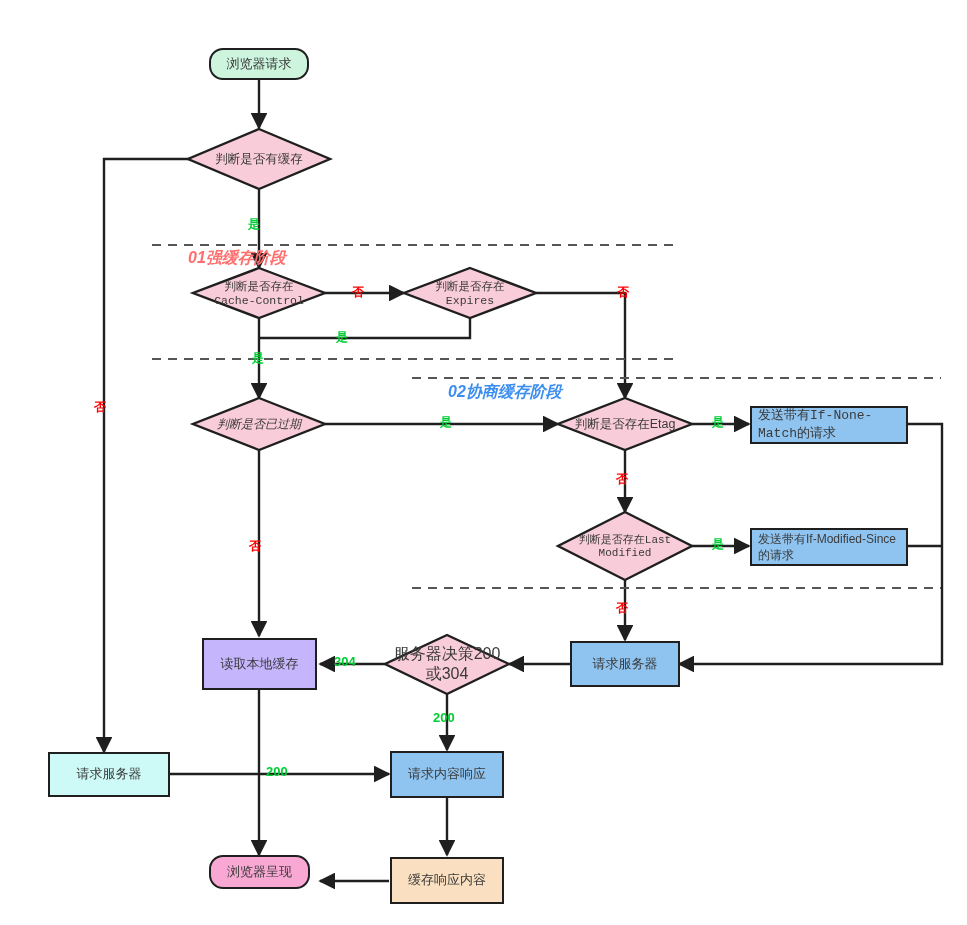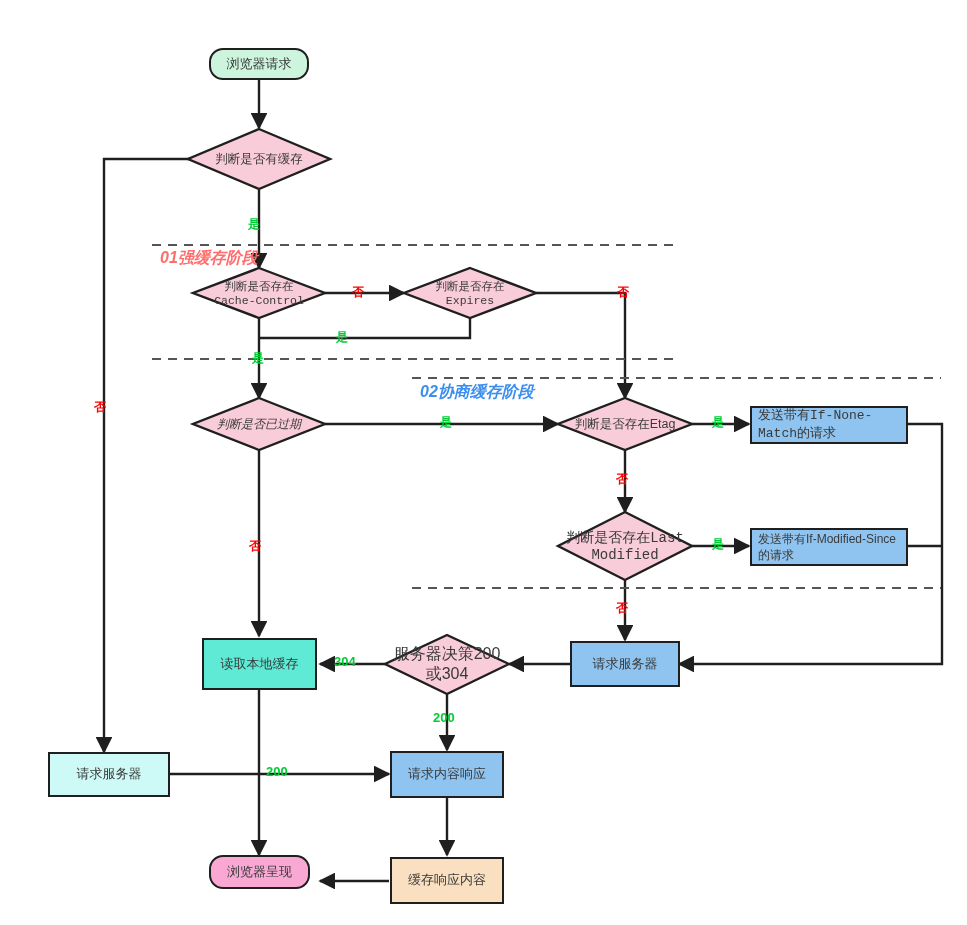--- a/index.html
+++ b/index.html
@@ -5,21 +5,21 @@
   html,body{margin:0;padding:0;background:#fff;}
   body{width:967px;height:925px;position:relative;overflow:hidden;
        font-family:"Liberation Sans","DejaVu Sans",sans-serif;}
   #canvas{position:absolute;left:0;top:0;width:967px;height:925px;}
   .node{position:absolute;box-sizing:border-box;display:flex;align-items:center;
         justify-content:center;text-align:center;line-height:1.25;color:#3a3a3a;}
   .rect{border:2px solid #1f1f1f;}
   .stadium{border:2px solid #1f1f1f;border-radius:14px;}
   .diamond-label{position:absolute;display:flex;align-items:center;justify-content:center;
         text-align:center;color:#3a3a3a;line-height:1.2;pointer-events:none;}
-  .phase{position:absolute;font-weight:bold;font-style:italic;white-space:nowrap;}
+  .phase{position:absolute;font-weight:bold;font-style:italic;white-space:nowrap;margin-left:28px;}
   .edge-label{position:absolute;font-weight:bold;white-space:nowrap;}
   svg{position:absolute;left:0;top:0;overflow:visible;}
 </style>
 </head>
 <body>
 
 <div id="canvas">
 
   <svg width="967" height="925">
     <defs>
@@ -111,38 +111,38 @@
   </div>
 
   <div class="diamond-label" style="left:193px;top:411px;width:132px;height:26px;font-size:12px;font-style:italic;">
     <span>判断是否已过期</span>
   </div>
 
   <div class="diamond-label" style="left:556px;top:411px;width:138px;height:26px;font-size:12.5px;">
     <span>判断是否存在Etag</span>
   </div>
 
-  <div class="diamond-label" style="left:552px;top:530px;width:146px;height:34px;font-size:14px;white-space:pre-line;font-family:'Liberation Mono','DejaVu Sans Mono',monospace;">
+  <div class="diamond-label" style="left:552px;top:530px;width:146px;height:34px;font-size:11px;white-space:pre-line;font-family:'Liberation Mono','DejaVu Sans Mono',monospace;">
     <span>判断是否存在Last
 Modified</span>
   </div>
 
   <div class="node rect" style="left:750px;top:406px;width:158px;height:38px;background:#8fc4f0;font-size:13px;
               justify-content:flex-start;padding-left:6px;text-align:left;line-height:1.35;
               font-family:'Liberation Mono','DejaVu Sans Mono',monospace;">
     <span>发送带有If-None-Match的请求</span>
   </div>
 
   <div class="node rect" style="left:750px;top:528px;width:158px;height:38px;background:#8fc4f0;font-size:12px;
               justify-content:flex-start;padding-left:6px;text-align:left;line-height:1.35;
               font-family:Liberation Sans, sans-serif;">
     <span>发送带有If-Modified-Since的请求</span>
   </div>
 
-  <div class="node rect" style="left:202px;top:638px;width:115px;height:52px;background:#5eead4;font-size:13px;">
+  <div class="node rect" style="left:202px;top:638px;width:115px;height:52px;background:#c4b5fd;font-size:13px;">
     <span>读取本地缓存</span>
   </div>
 
   <div class="diamond-label" style="left:388px;top:646px;width:118px;height:36px;font-size:16px;line-height:1.25;">
     <span>服务器决策200或304</span>
   </div>
 
   <div class="node rect" style="left:570px;top:641px;width:110px;height:46px;background:#8fc4f0;font-size:13px;">
     <span>请求服务器</span>
   </div>

